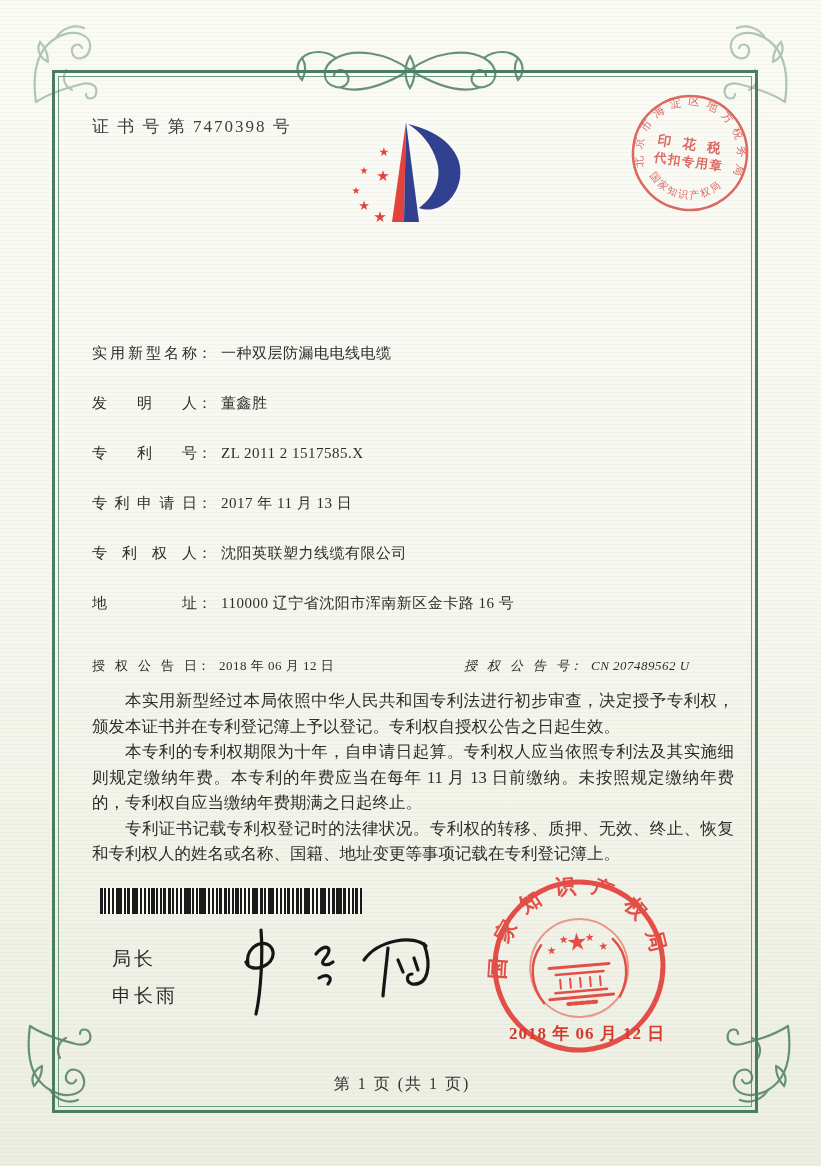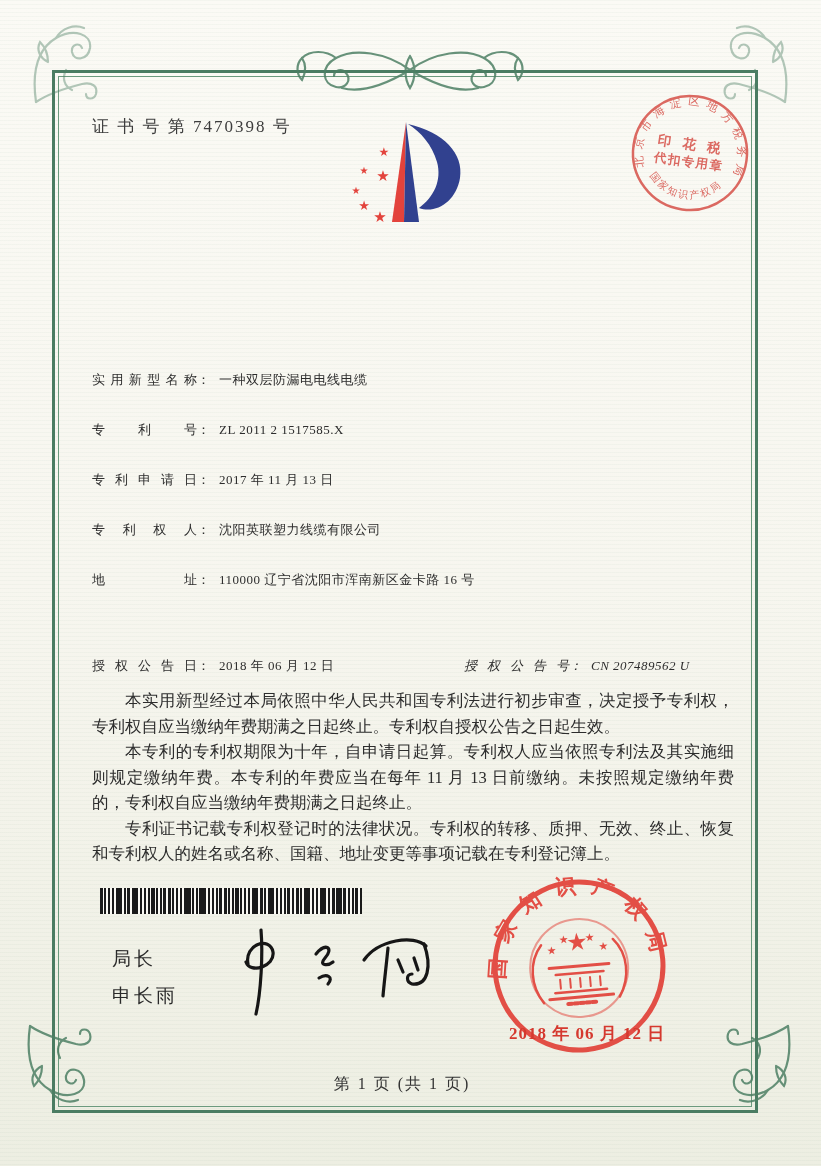--- a/index.html
+++ b/index.html
@@ -28,21 +28,21 @@
   .logo{position:absolute;left:342px;top:118px;width:128px;height:112px;}
   .stamp{position:absolute;left:608px;top:86px;width:164px;height:134px;transform:rotate(8deg);}
   .stamp text{fill:#d85a52;font-family:"Liberation Serif","DejaVu Serif",serif;}
   .stamp-arc-top{font-size:11.5px;letter-spacing:6px;}
   .stamp-arc-bottom{font-size:10px;letter-spacing:2px;}
   .stamp-c1{font-size:13.5px;letter-spacing:4px;font-weight:bold;}
   .stamp-c2{font-size:12.5px;letter-spacing:1.5px;font-weight:bold;}
   .title{position:absolute;left:52px;top:240px;width:700px;text-align:center;
     font-size:43px;font-weight:bold;letter-spacing:11px;color:#1d1d1d;}
   
-  .fields{position:absolute;left:92px;top:370px;width:640px;font-size:13px;}
+  .fields{position:absolute;left:92px;top:344px;width:640px;font-size:15px;}
   .row{height:50px;line-height:19px;}
   .lbl{display:inline-block;width:105px;text-align:justify;text-align-last:justify;vertical-align:top;}
   .val{margin-left:9px;letter-spacing:.5px;}
   .grant-row{position:absolute;left:92px;top:656px;width:648px;font-size:13px;line-height:19px;}
   .grant-no{position:absolute;left:372px;top:0;font-style:italic;}
   
   .paras{position:absolute;left:92px;top:688px;width:642px;font-size:16.5px;line-height:25.5px;text-align:justify;}
   .paras p{margin:0;text-indent:2em;}
   
   .barcode{position:absolute;left:100px;top:888px;width:262px;height:26px;background-color:#faf9f4;
@@ -145,20 +145,23 @@
       <textPath href="#stampBottom" startOffset="50%">国家知识产权局</textPath>
     </text>
   </svg>
 
 
   <div class="fields">
     <div class="row">
       <span class="lbl">实用新型名称</span><span>：</span><span class="val">一种双层防漏电电线电缆</span>
     </div>
     <div class="row">
+      <span class="lbl">发明人</span><span>：</span><span class="val">董鑫胜</span>
+    </div>
+    <div class="row">
       <span class="lbl">专利号</span><span>：</span><span class="val">ZL 2011 2 1517585.X</span>
     </div>
     <div class="row">
       <span class="lbl">专利申请日</span><span>：</span><span class="val">2017 年 11 月 13 日</span>
     </div>
     <div class="row">
       <span class="lbl">专利权人</span><span>：</span><span class="val">沈阳英联塑力线缆有限公司</span>
     </div>
     <div class="row">
       <span class="lbl">地址</span><span>：</span><span class="val">110000 辽宁省沈阳市浑南新区金卡路 16 号</span>
@@ -168,21 +171,21 @@
   <div class="grant-row">
     <span>
       <span class="lbl">授权公告日</span><span>：</span><span class="val">2018 年 06 月 12 日</span>
     </span>
     <span class="grant-no">
       <span class="lbl">授权公告号</span><span>：</span><span class="val">CN 207489562 U</span>
     </span>
   </div>
 
   <div class="paras">
-    <p>本实用新型经过本局依照中华人民共和国专利法进行初步审查，决定授予专利权，专利权自应当缴纳年费期满之日起终止。专利权自授权公告之日起生效。</p>
+    <p>本实用新型经过本局依照中华人民共和国专利法进行初步审查，决定授予专利权，颁发本证书并在专利登记簿上予以登记。专利权自授权公告之日起生效。</p>
     <p>本专利的专利权期限为十年，自申请日起算。专利权人应当依照专利法及其实施细则规定缴纳年费。本专利的年费应当在每年 11 月 13 日前缴纳。未按照规定缴纳年费的，专利权自应当缴纳年费期满之日起终止。</p>
     <p>专利证书记载专利权登记时的法律状况。专利权的转移、质押、无效、终止、恢复和专利权人的姓名或名称、国籍、地址变更等事项记载在专利登记簿上。</p>
   </div>
 
   <div class="barcode"></div>
 
   <div class="signer">
     <div>局长</div>
     <div>申长雨</div>
   </div>

